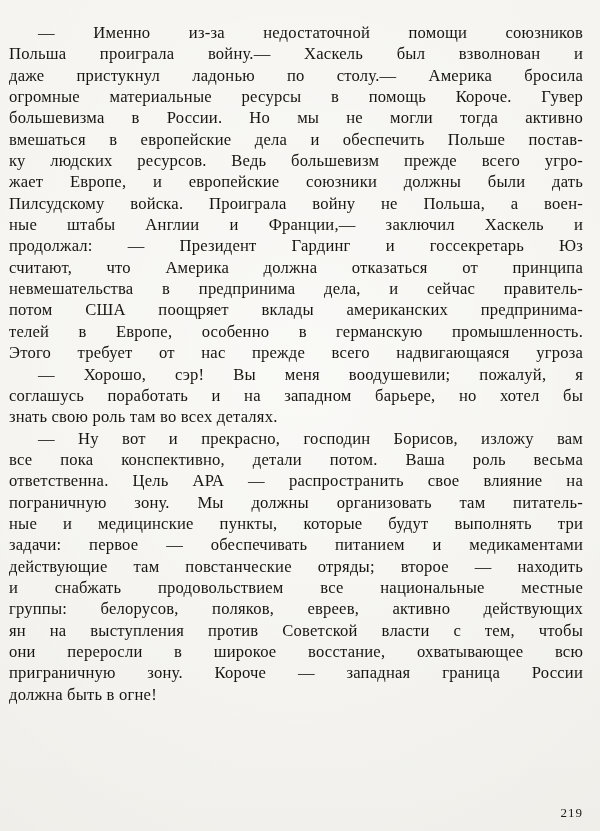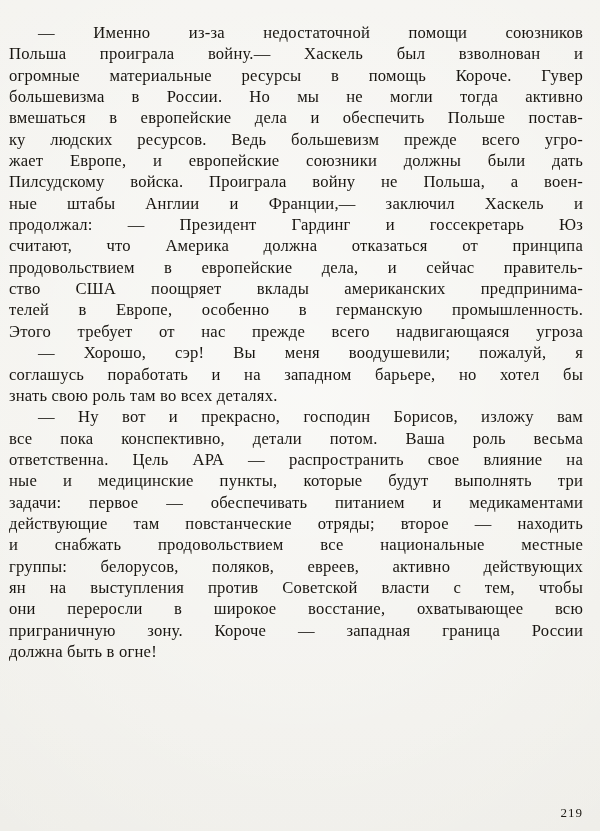--- a/index.html
+++ b/index.html
@@ -53,39 +53,41 @@
     color: #1d1a14;
   }
 </style>
 </head>
 <body>
 
 <div class="page">
   <div class="text-block">
     <div class="ln first">— Именно из-за недостаточной помощи союзников</div>
     <div class="ln">Польша проиграла войну.— Хаскель был взволнован и</div>
+    <div class="ln">даже пристукнул ладонью по столу.— Америка бросила</div>
     <div class="ln">огромные материальные ресурсы в помощь Короче. Гувер</div>
     <div class="ln">большевизма в России. Но мы не могли тогда активно</div>
     <div class="ln">вмешаться в европейские дела и обеспечить Польше постав-</div>
     <div class="ln">ку людских ресурсов. Ведь большевизм прежде всего угро-</div>
     <div class="ln">жает Европе, и европейские союзники должны были дать</div>
     <div class="ln">Пилсудскому войска. Проиграла войну не Польша, а воен-</div>
     <div class="ln">ные штабы Англии и Франции,— заключил Хаскель и</div>
     <div class="ln">продолжал: — Президент Гардинг и госсекретарь Юз</div>
     <div class="ln">считают, что Америка должна отказаться от принципа</div>
-    <div class="ln">продовольствием в европейские дела, и сейчас правитель-</div>
-    <div class="ln">ство США поощряет вклады американских предпринима-</div>
+    <div class="ln">невмешательства в предпринима дела, и сейчас правитель-</div>
+    <div class="ln">потом США поощряет вклады американских предпринима-</div>
     <div class="ln">телей в Европе, особенно в германскую промышленность.</div>
     <div class="ln">Этого требует от нас прежде всего надвигающаяся угроза</div>
     <div class="ln first">— Хорошо, сэр! Вы меня воодушевили; пожалуй, я</div>
     <div class="ln">соглашусь поработать и на западном барьере, но хотел бы</div>
     <div class="ln end">знать свою роль там во всех деталях.</div>
     <div class="ln first">— Ну вот и прекрасно, господин Борисов, изложу вам</div>
     <div class="ln">все пока конспективно, детали потом. Ваша роль весьма</div>
     <div class="ln">ответственна. Цель АРА — распространить свое влияние на</div>
+    <div class="ln">пограничную зону. Мы должны организовать там питатель-</div>
     <div class="ln">ные и медицинские пункты, которые будут выполнять три</div>
     <div class="ln">задачи: первое — обеспечивать питанием и медикаментами</div>
     <div class="ln">действующие там повстанческие отряды; второе — находить</div>
     <div class="ln">и снабжать продовольствием все национальные местные</div>
     <div class="ln">группы: белорусов, поляков, евреев, активно действующих</div>
     <div class="ln">ян на выступления против Советской власти с тем, чтобы</div>
     <div class="ln">они переросли в широкое восстание, охватывающее всю</div>
     <div class="ln">приграничную зону. Короче — западная граница России</div>
     <div class="ln end">должна быть в огне!</div>
   </div>

